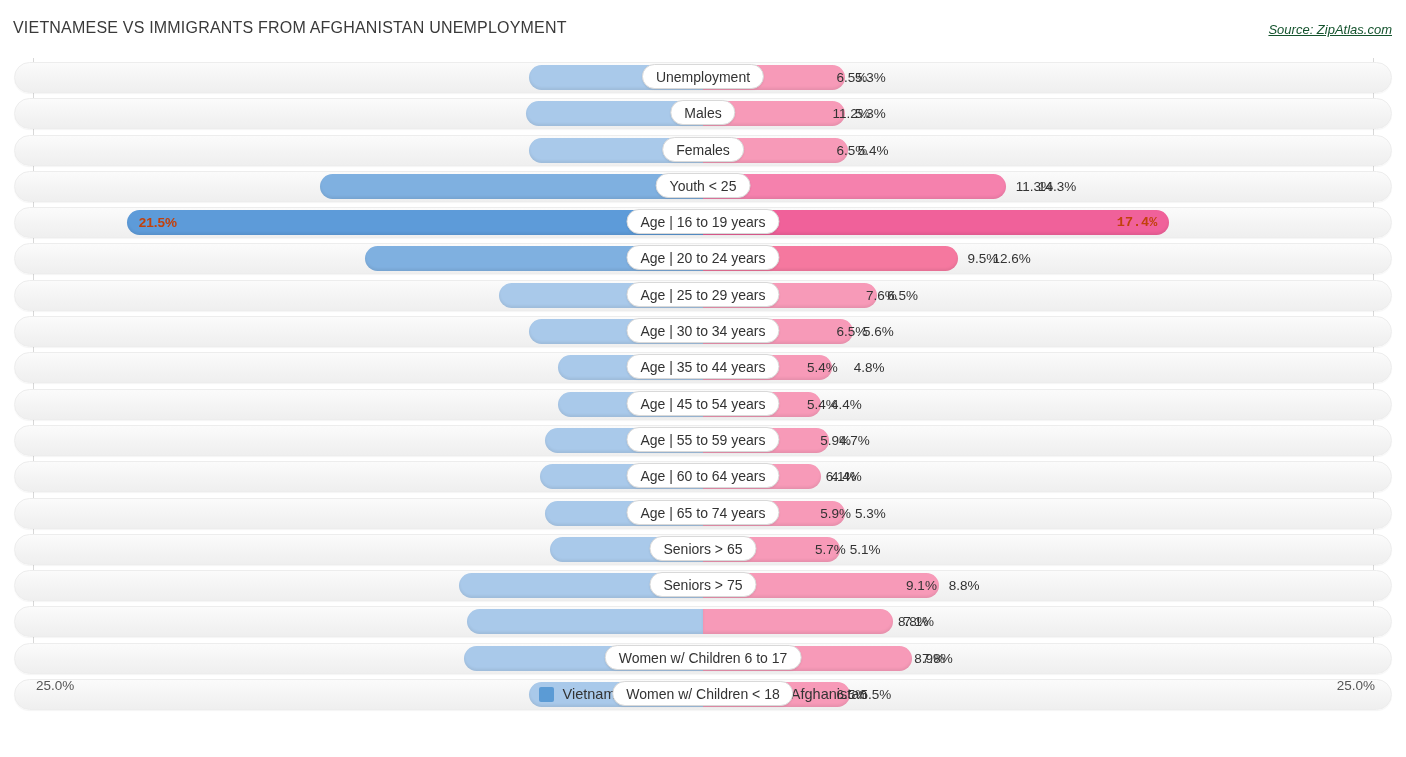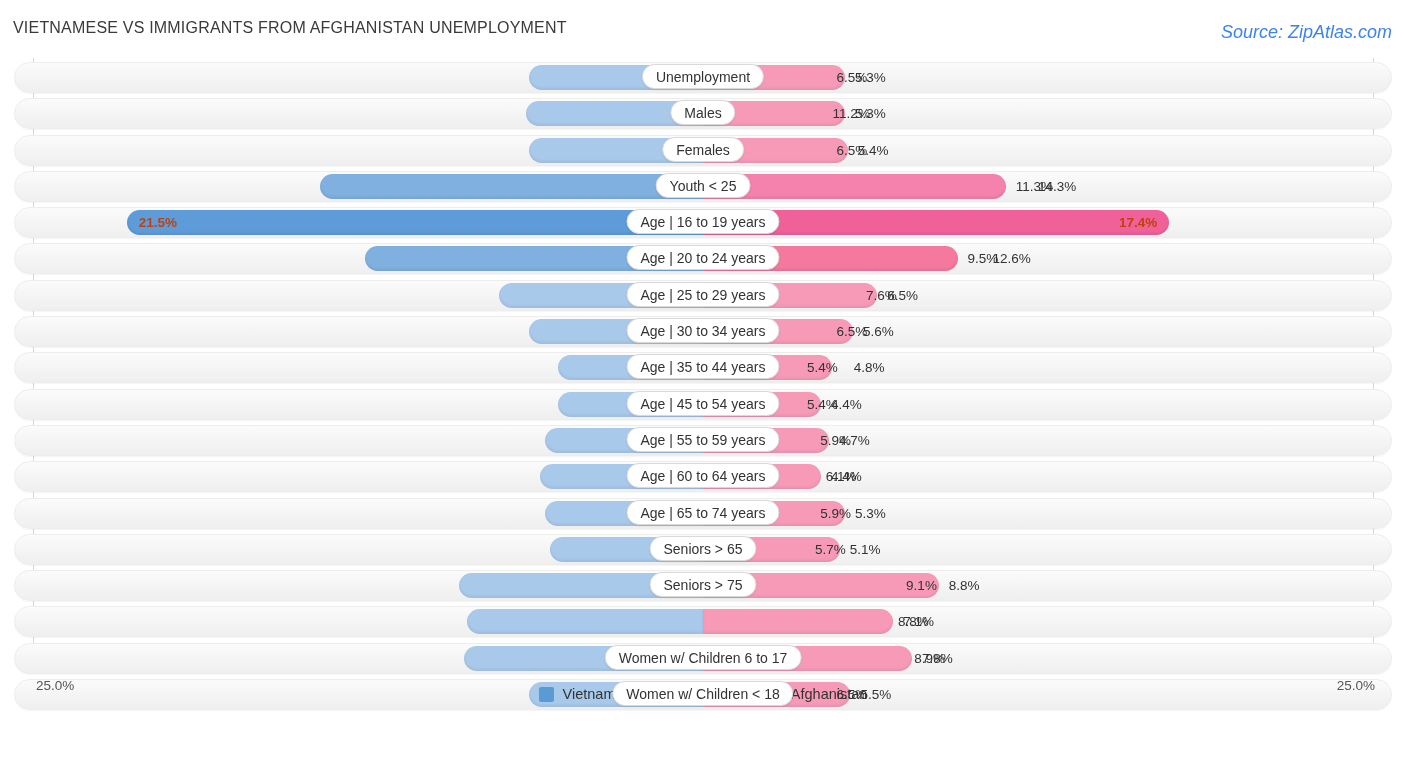--- a/index.html
+++ b/index.html
@@ -13,22 +13,23 @@
   .header{
     position:absolute;top:0;left:0;width:1406px;height:58px;
   }
   .title{
     position:absolute;left:13px;top:19px;
     font-size:16px;color:#3a3a3a;letter-spacing:.2px;
     white-space:nowrap;
   }
   .source{
     position:absolute;right:14px;top:22px;
-    font-size:18px;color:#3b82f6;font-style:italic;
+    font-size:13px;color:#14532d;font-style:italic;
     white-space:nowrap;
+    text-decoration:underline;
   }
 
   .plot{
     position:absolute;left:0;top:58px;width:1406px;height:662px;
   }
   .gridline{
     position:absolute;top:0;bottom:53px;width:1px;background:#d8d8d8;
   }
   .gridline.left{left:33px;}
   .gridline.right{left:1373px;}
@@ -167,21 +168,21 @@
           <div class="val r" style="left: 1015.84px;">11.3%</div>
         </div>
         <div class="label">Youth &lt; 25</div>
       </div>
       <div class="row hl">
         <div class="rowbg"></div>
         <div class="bars">
           <div class="bar left" style="width: 576.2px;"></div>
           <div class="bar right" style="width: 466.32px;"></div>
           <div class="val l inside" style="left: 138.8px; text-align: left;">21.5%</div>
-          <div class="val r inside" style="right: 248.68px; text-align: right;">17.4%</div>
+          <div class="val r inside" style="right: 248.68px; text-align: right; font-family: Liberation Mono, monospace;">17.4%</div>
         </div>
         <div class="label">Age | 16 to 19 years</div>
       </div>
       <div class="row mid">
         <div class="rowbg"></div>
         <div class="bars">
           <div class="bar left" style="width: 337.68px;"></div>
           <div class="bar right" style="width: 254.6px;"></div>
           <div class="val l" style="right: 375.32px;">12.6%</div>
           <div class="val r" style="left: 967.6px;">9.5%</div>

